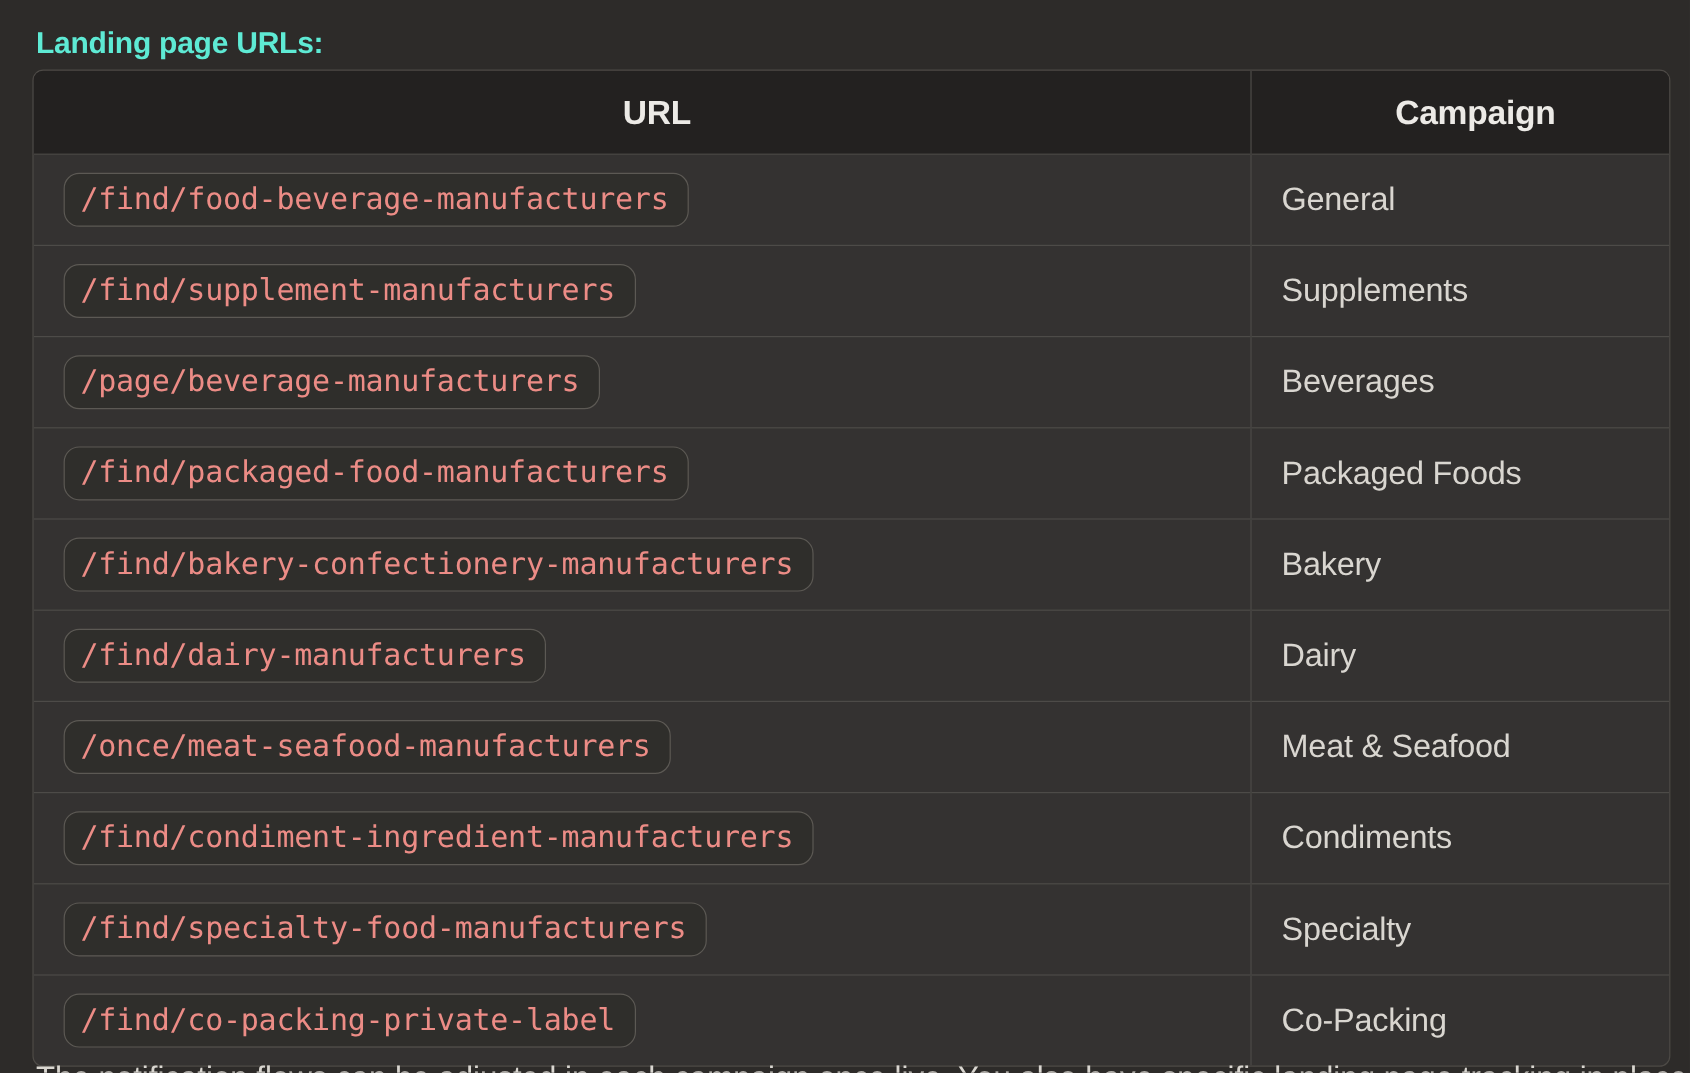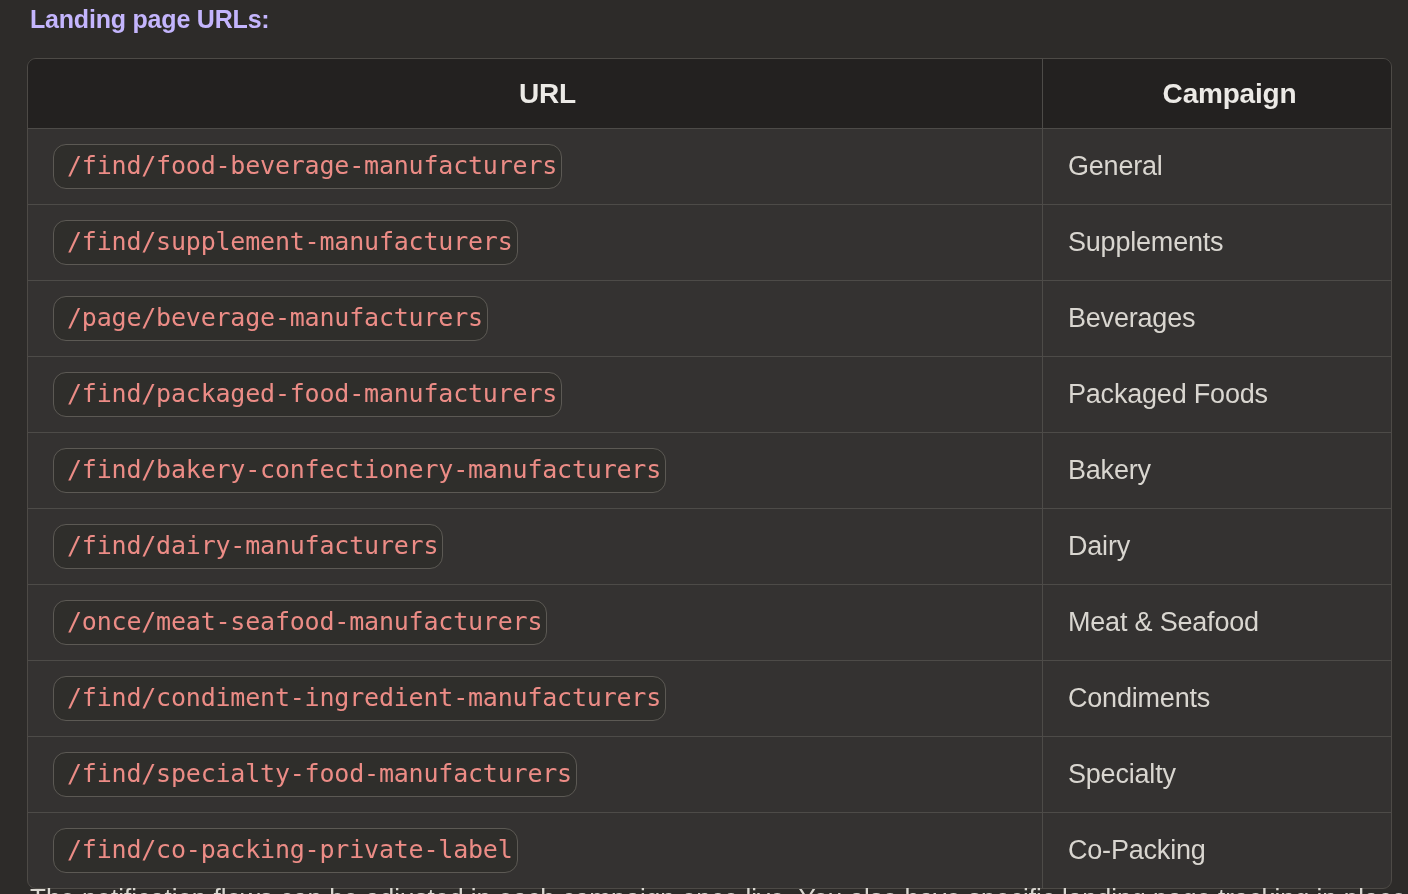--- a/index.html
+++ b/index.html
@@ -10,24 +10,24 @@
     width: 1408px;
     height: 894px;
     position: relative;
     overflow: hidden;
     background: #2d2b29;
     font-family: "Liberation Sans", sans-serif;
   }
   .page-title {
     position: absolute;
     left: 30px;
-    top: 5px;
+    top: 22px;
     font-size: 25px;
     font-weight: 700;
-    color: #c4b5fd;
+    color: #5eead4;
     letter-spacing: -0.2px;
   }
   .table-wrap {
     position: absolute;
     left: 27px;
     top: 58px;
     width: 1363px;
     border: 1px solid #4d4a46;
     border-radius: 9px;
     overflow: hidden;
@@ -67,21 +67,21 @@
   }
   .url-badge {
     display: inline-block;
     font-family: "DejaVu Sans Mono", monospace;
     font-size: 25px;
     line-height: 28px;
     color: #ec8c86;
     background: #2f2e2b;
     border: 1px solid #5c5954;
     border-radius: 13px;
-    padding: 7px 4px 8px 13px;
+    padding: 7px 16px 8px 13px;
     white-space: nowrap;
   }
   .clipped-paragraph {
     position: absolute;
     left: 30px;
     top: 883px;
     font-size: 26px;
     color: #d9d6d0;
     white-space: nowrap;
   }

